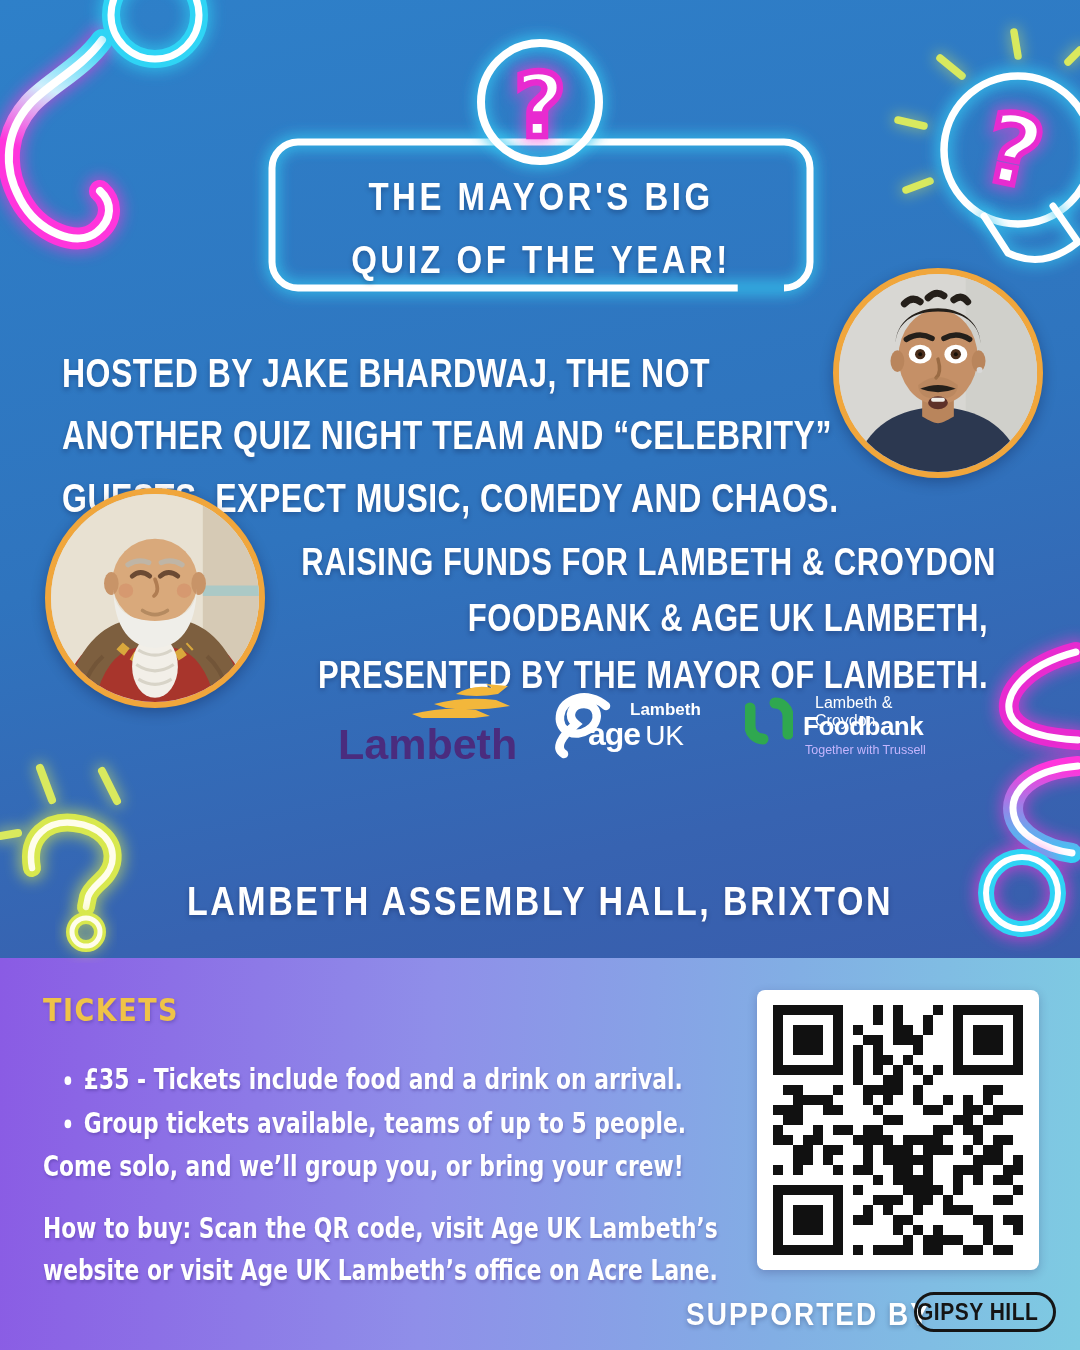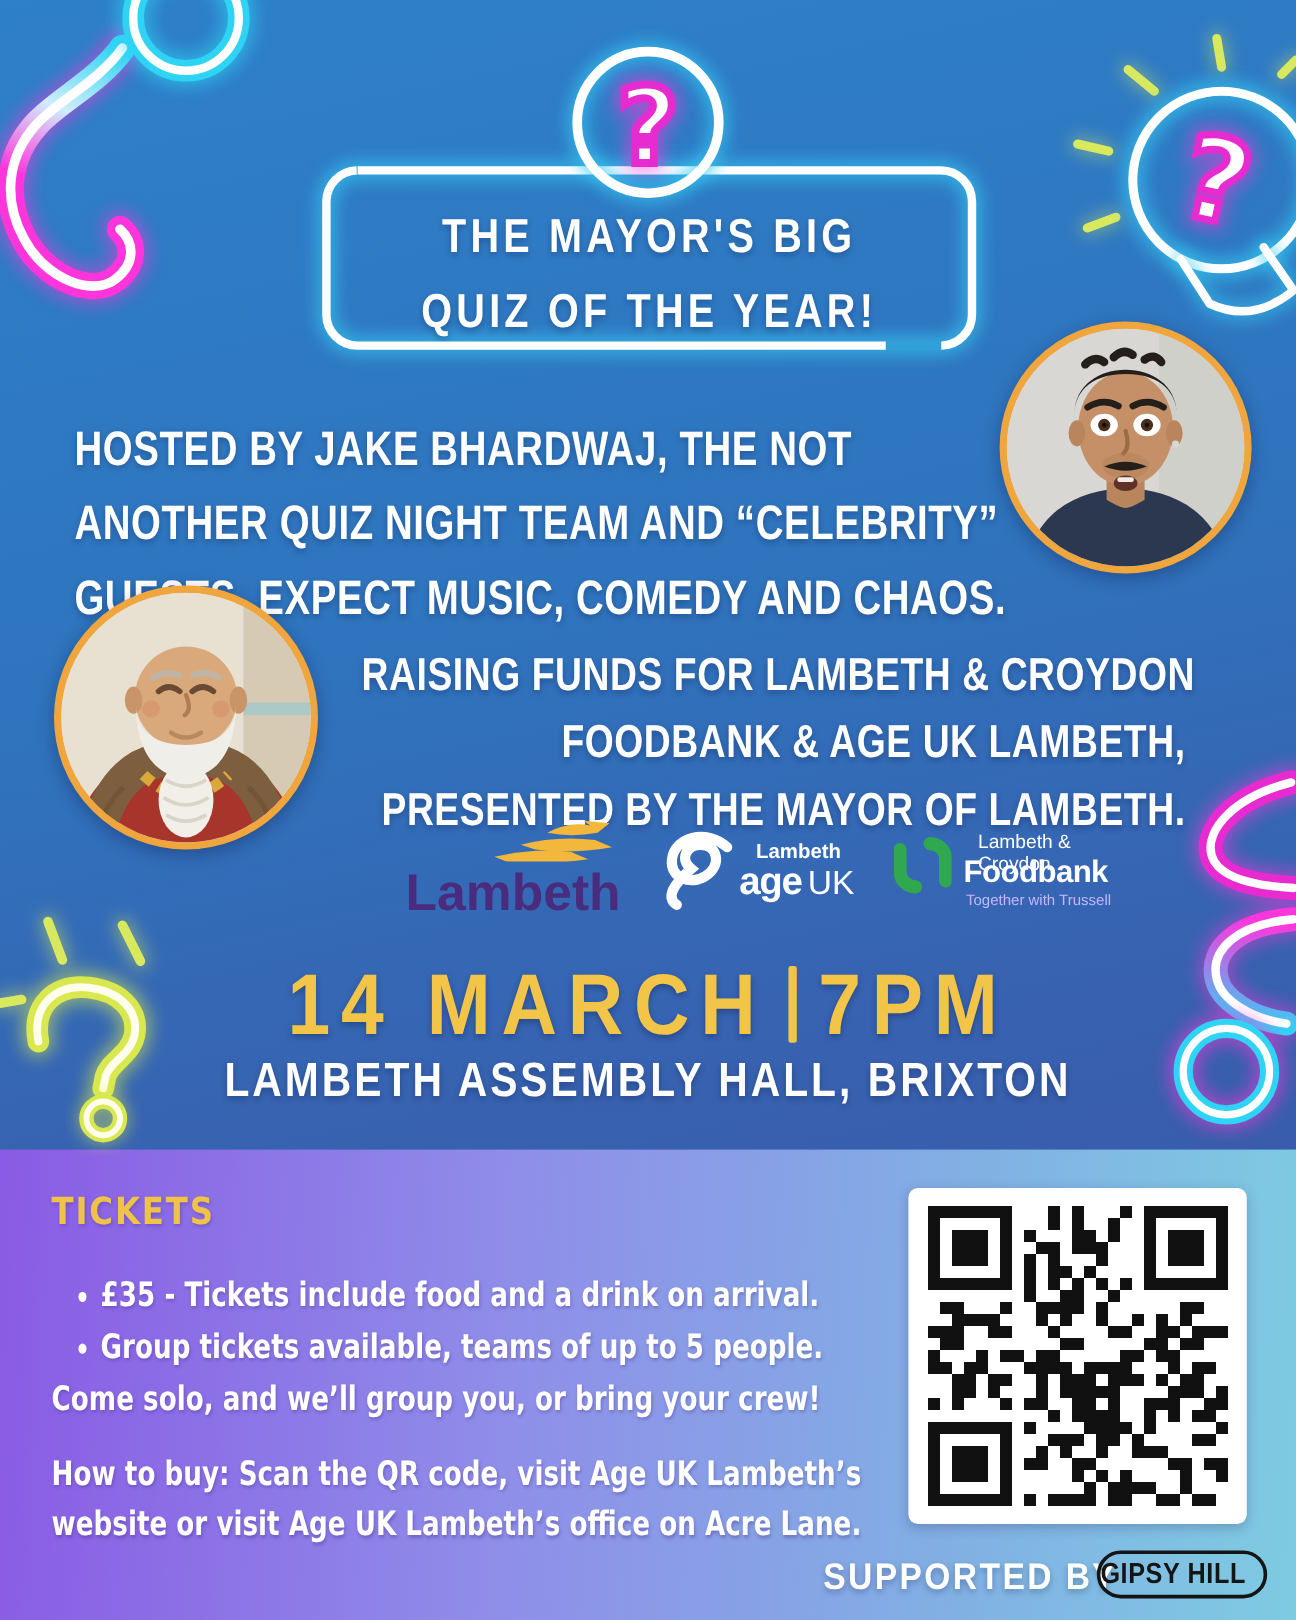--- a/index.html
+++ b/index.html
@@ -33,21 +33,21 @@
   .photo{border-radius:50%;border:6px solid #F0A63C;overflow:hidden;z-index:4;
     box-shadow:0 4px 14px rgba(0,10,50,.3);background:#d8d8d5;}
   .photo-host{left:833px;top:268px;width:198px;height:198px;}
   .photo-mayor{left:45px;top:488px;width:208px;height:208px;}
   .photo svg{display:block;width:100%;height:100%;}
   
   .logo{z-index:4;}
   .lam-word{position:absolute;left:0;top:36px;color:#4A2C7E;font-weight:bold;font-size:43px;letter-spacing:0;}
   .ageuk-area{position:absolute;left:82px;top:10px;color:#fff;font-weight:bold;font-size:17px;}
   .ageuk-row{position:absolute;left:40px;top:26px;color:#fff;}
-  .ageuk-age{font-weight:bold;font-size:32px;letter-spacing:-1px;margin-left:28px;}
+  .ageuk-age{font-weight:bold;font-size:32px;letter-spacing:-1px;}
   .ageuk-uk{font-weight:400;font-size:28px;margin-left:5px;}
   .fb-area{position:absolute;left:58px;top:4px;color:#fff;font-size:16px;font-weight:400;margin-left:12px;}
   .fb-brand{position:absolute;left:58px;top:21px;color:#fff;font-size:26px;font-weight:800;letter-spacing:-.5px;}
   .fb-tag{position:absolute;left:60px;top:53px;color:#c4b5fd;font-size:12.5px;font-weight:400;}
   
   .soft{color:#fff;font-weight:bold;font-family:"DejaVu Sans",sans-serif;
     text-shadow:1px 2px 3px rgba(60,40,130,.35);}
   .tickets-h{left:43px;top:992px;color:#EFC348;font-weight:bold;font-size:27px;letter-spacing:1.5px;
     transform:scaleY(1.15);transform-origin:0 0;z-index:4;font-family:"DejaVu Sans",sans-serif;
     text-shadow:1px 2px 3px rgba(60,40,130,.3);}
@@ -264,25 +264,20 @@
   <div class="abs logo" style="left:745px;top:690px;width:200px;height:72px;">
     <svg class="abs" style="left:0;top:6px;" width="48" height="50" viewBox="0 0 48 50">
       <path d="M30,7 a13,13 0 0 1 13,13 v18" stroke="#2FA84F" stroke-width="11" fill="none" stroke-linecap="round"></path>
       <path d="M18,43 a13,13 0 0 1 -13,-13 v-18" stroke="#2FA84F" stroke-width="11" fill="none" stroke-linecap="round"></path>
     </svg>
     <div class="fb-area">Lambeth &amp; Croydon</div>
     <div class="fb-brand">Foodbank</div>
     <div class="fb-tag">Together with Trussell</div>
   </div>
 
-  <div class="abs date-row">
-    <span class="date-txt">14 MARCH</span>
-    <span class="date-bar"></span>
-    <span class="date-txt">7PM</span>
-  </div>
   <div class="abs cap venue">LAMBETH ASSEMBLY HALL, BRIXTON</div>
 
   <div class="abs tickets-h">TICKETS</div>
   <ul class="abs soft bullets">
     <li>£35 - Tickets include food and a drink on arrival.</li>
     <li>Group tickets available, teams of up to 5 people.</li>
   </ul>
   <div class="abs soft solo">Come solo, and we’ll group you, or bring your crew!</div>
   <div class="abs soft howto">
     <div>How to buy: Scan the QR code, visit Age UK Lambeth’s</div>

